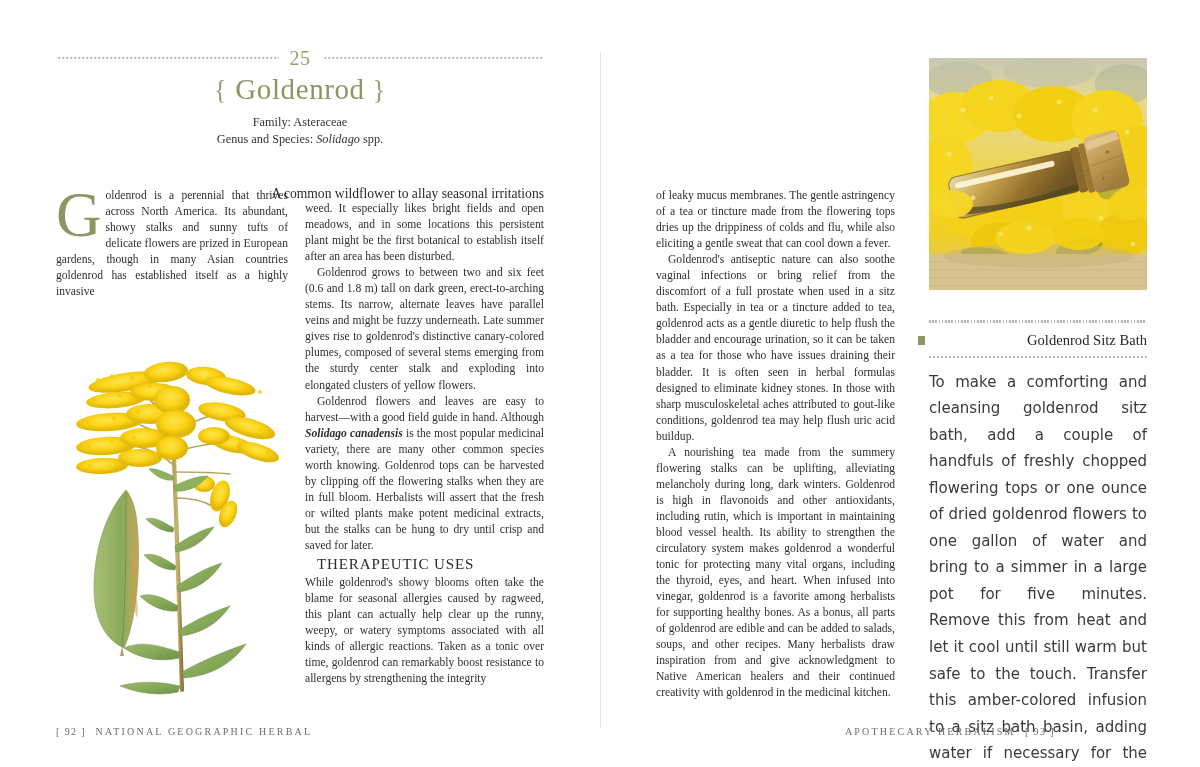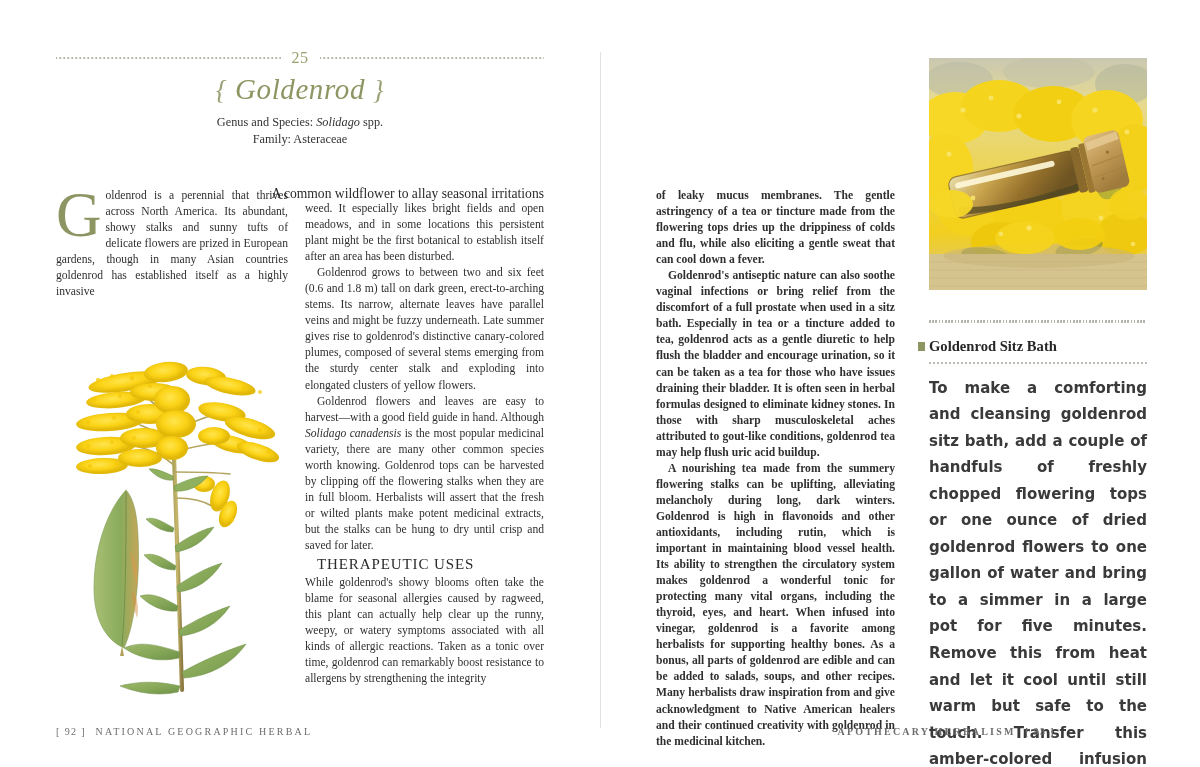--- a/index.html
+++ b/index.html
@@ -39,21 +39,20 @@
     top: 0;
     width: 600px;
     height: 767px;
   }
   .page-right {
     position: absolute;
     left: 600px;
     top: 0;
     width: 519px;
     height: 767px;
-    font-weight: bold;
   }
 
   
   .chapter-line {
     position: absolute;
     left: 56px;
     top: 48px;
     width: 488px;
     height: 20px;
     display: flex;
@@ -62,21 +61,21 @@
   }
   .dot-rule {
     flex: 1 1 auto;
     height: 2px;
     background-image: radial-gradient(circle, #b9b9ae 0.7px, transparent 0.9px);
     background-size: 4px 2px;
     background-repeat: repeat-x;
     background-position: center;
   }
   .chapter-num {
-    font-size: 16px;
+    font-size: 20px;
     color: #97a06d;
     letter-spacing: 0.5px;
     line-height: 1;
     padding: 0 2px;
     flex: 0 0 auto;
   }
 
   .title-block {
     position: absolute;
     left: 56px;
@@ -84,21 +83,20 @@
     width: 488px;
     text-align: center;
   }
   .plant-title {
     font-size: 29px;
     color: #8d9663;
     font-weight: normal;
     letter-spacing: 0.6px;
     line-height: 1.2;
     margin: 0;
-    font-style: italic;
   }
   .plant-title .brace {
     color: #9aa377;
     font-size: 27px;
   }
   .taxonomy {
     margin-top: 7px;
     font-size: 12.3px;
     line-height: 1.38;
     color: #333;
@@ -121,21 +119,21 @@
     position: absolute;
     font-size: 11.6px;
     line-height: 1.385;
     text-align: justify;
     color: #2f2f2f;
     -webkit-hyphens: auto;
     hyphens: auto;
   }
   .col p { margin: 0; text-indent: 12px; }
   .col p.noindent { text-indent: 0; }
-  .col p em { font-style: italic; }
+  .col p em { font-style: italic; font-weight: bold; }
 
   .col-1 {
     left: 56px;
     top: 188px;
     width: 232px;
   }
   .col-2 {
     left: 305px;
     top: 188px;
     width: 239px;
@@ -194,22 +192,23 @@
     width: 218px;
   }
   .sidebar-rule-top {
     height: 3px;
     background-image: repeating-linear-gradient(to right, #b6b6ac 0 1.6px, transparent 1.6px 3.2px);
   }
   .sidebar-heading-row {
     display: flex;
     align-items: center;
     gap: 8px;
-    margin: 15px 0 6px 0;
+    margin: 9px 0 6px 0;
     position: relative;
+    justify-content: flex-end;
   }
   .sidebar-bullet {
     position: absolute;
     left: -11px;
     top: 4px;
     width: 7px;
     height: 9px;
     background: #8d9663;
   }
   .sidebar-heading {
@@ -272,22 +271,22 @@
       <span class="dot-rule"></span>
     </div>
 
     <div class="title-block">
       <h1 class="plant-title">
         <span class="brace">{</span>
         <span>Goldenrod</span>
         <span class="brace">}</span>
       </h1>
       <div class="taxonomy">
+        <div>Family: Asteraceae</div>
         <div><span>Genus and Species: </span><em>Solidago</em><span> spp.</span></div>
-        <div>Family: Asteraceae</div>
       </div>
     </div>
 
     <div class="deck">A common wildflower to allay seasonal irritations</div>
 
     <div class="col col-1">
       <div class="dropcap-wrap">
         <span class="dropcap">G</span>
         <p class="noindent">oldenrod is a perennial that thrives across North America. Its abundant, showy stalks and sunny tufts of delicate flowers are prized in European gardens, though in many Asian countries goldenrod has established itself as a highly invasive</p>
       </div>

